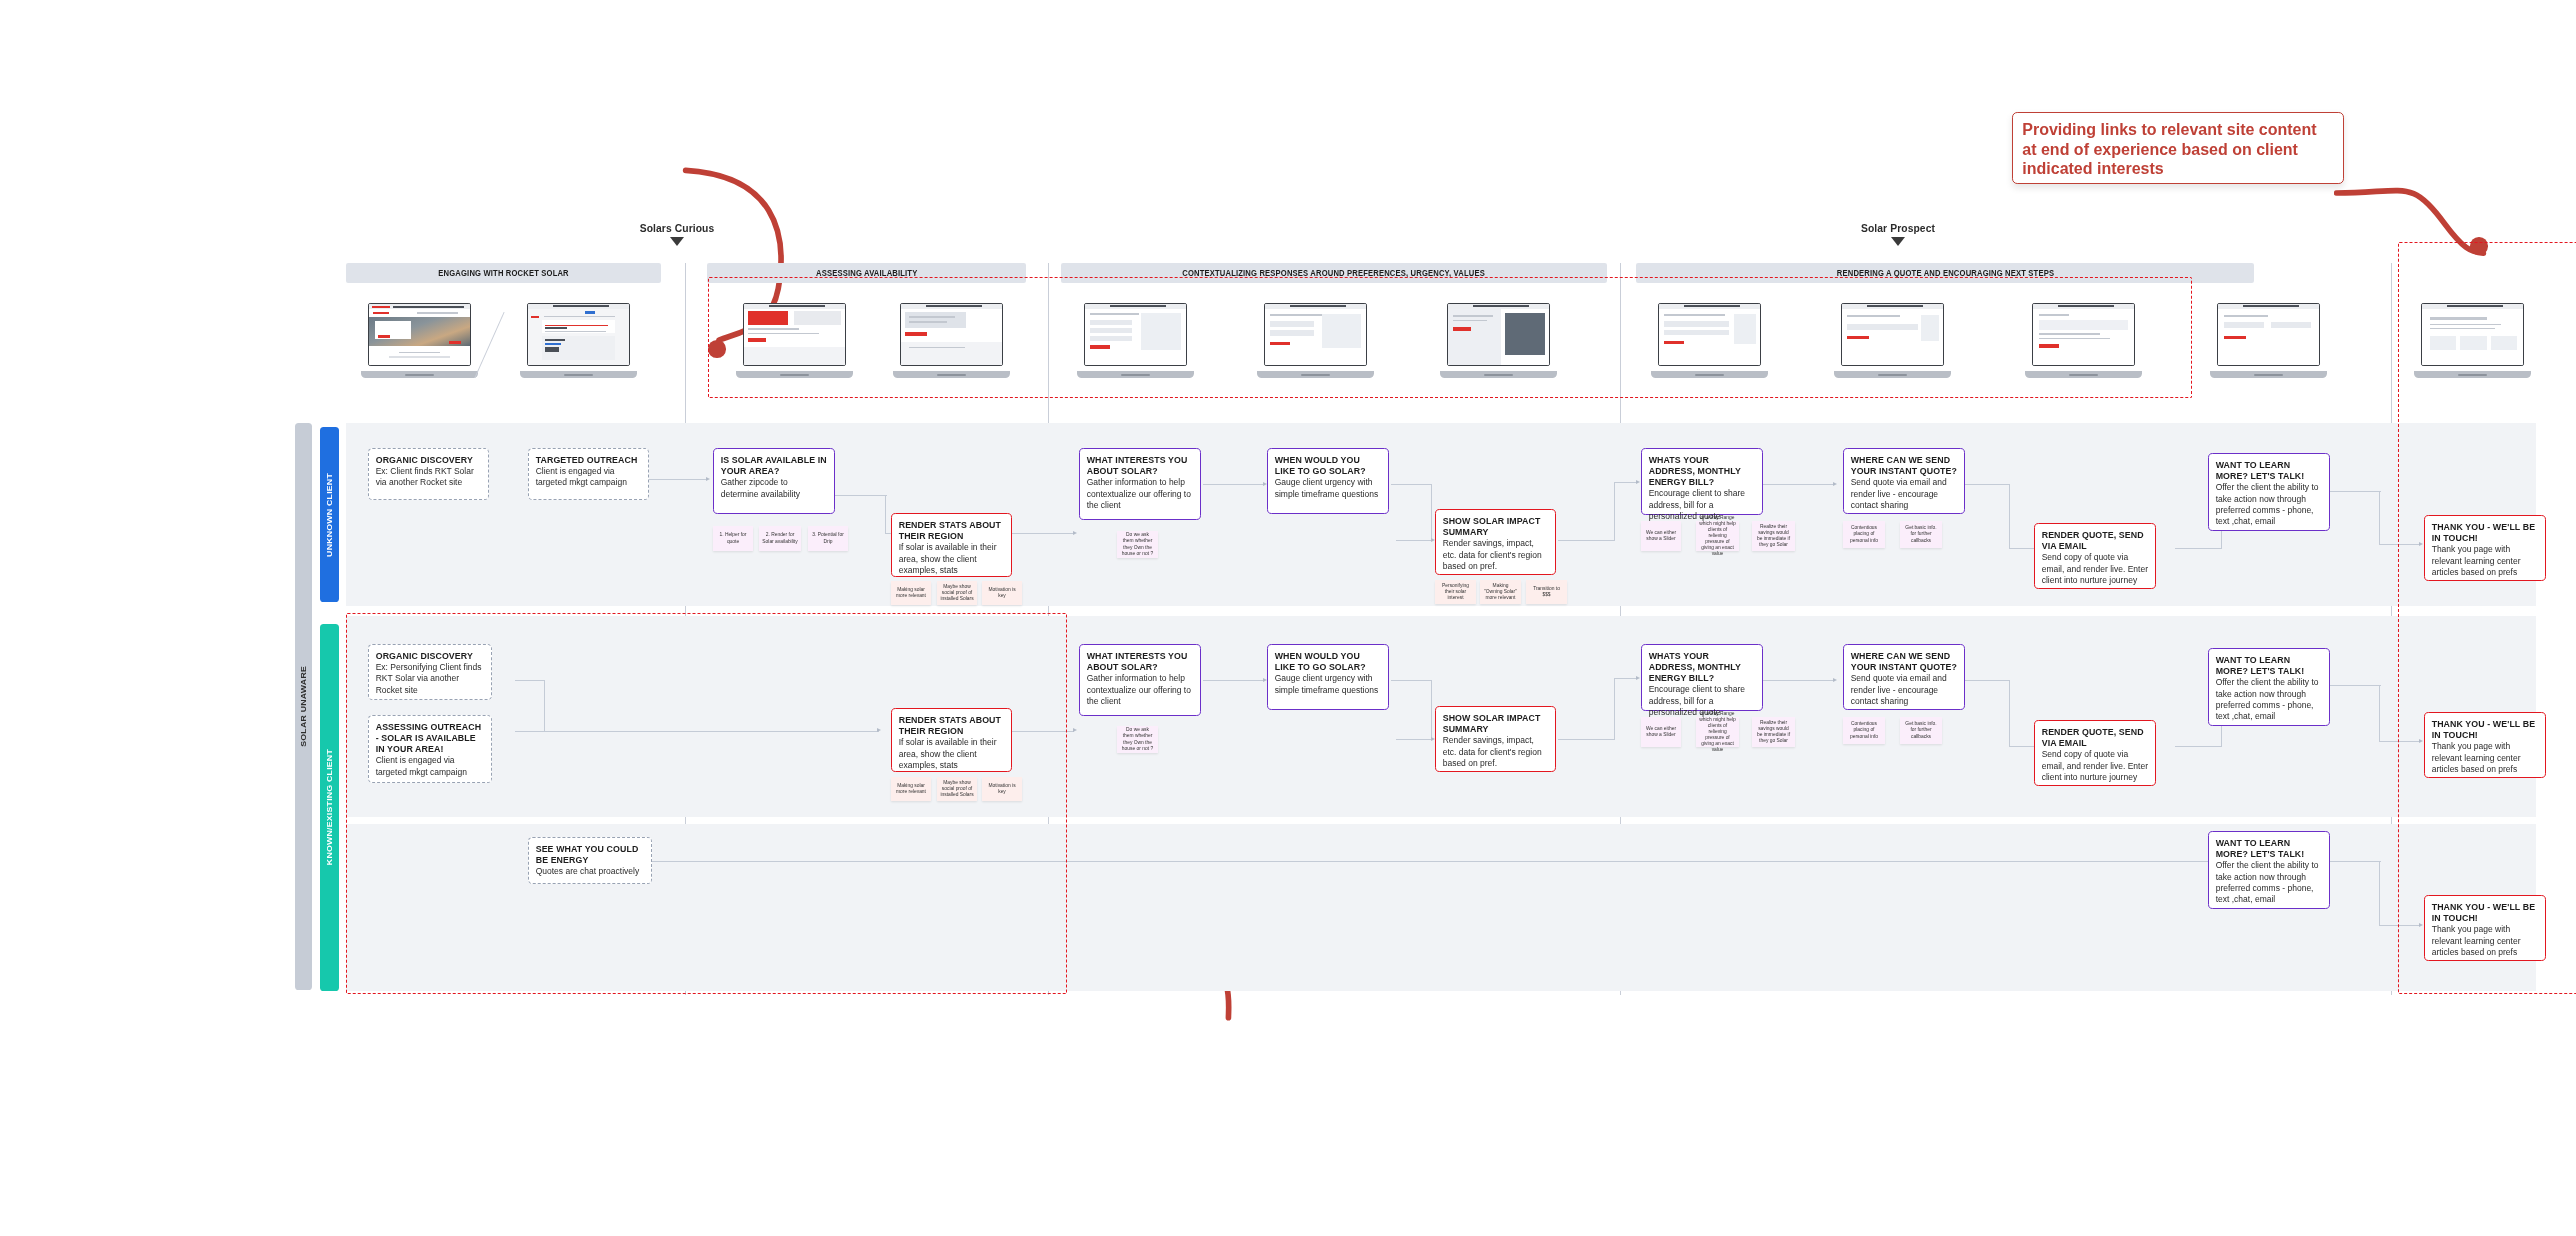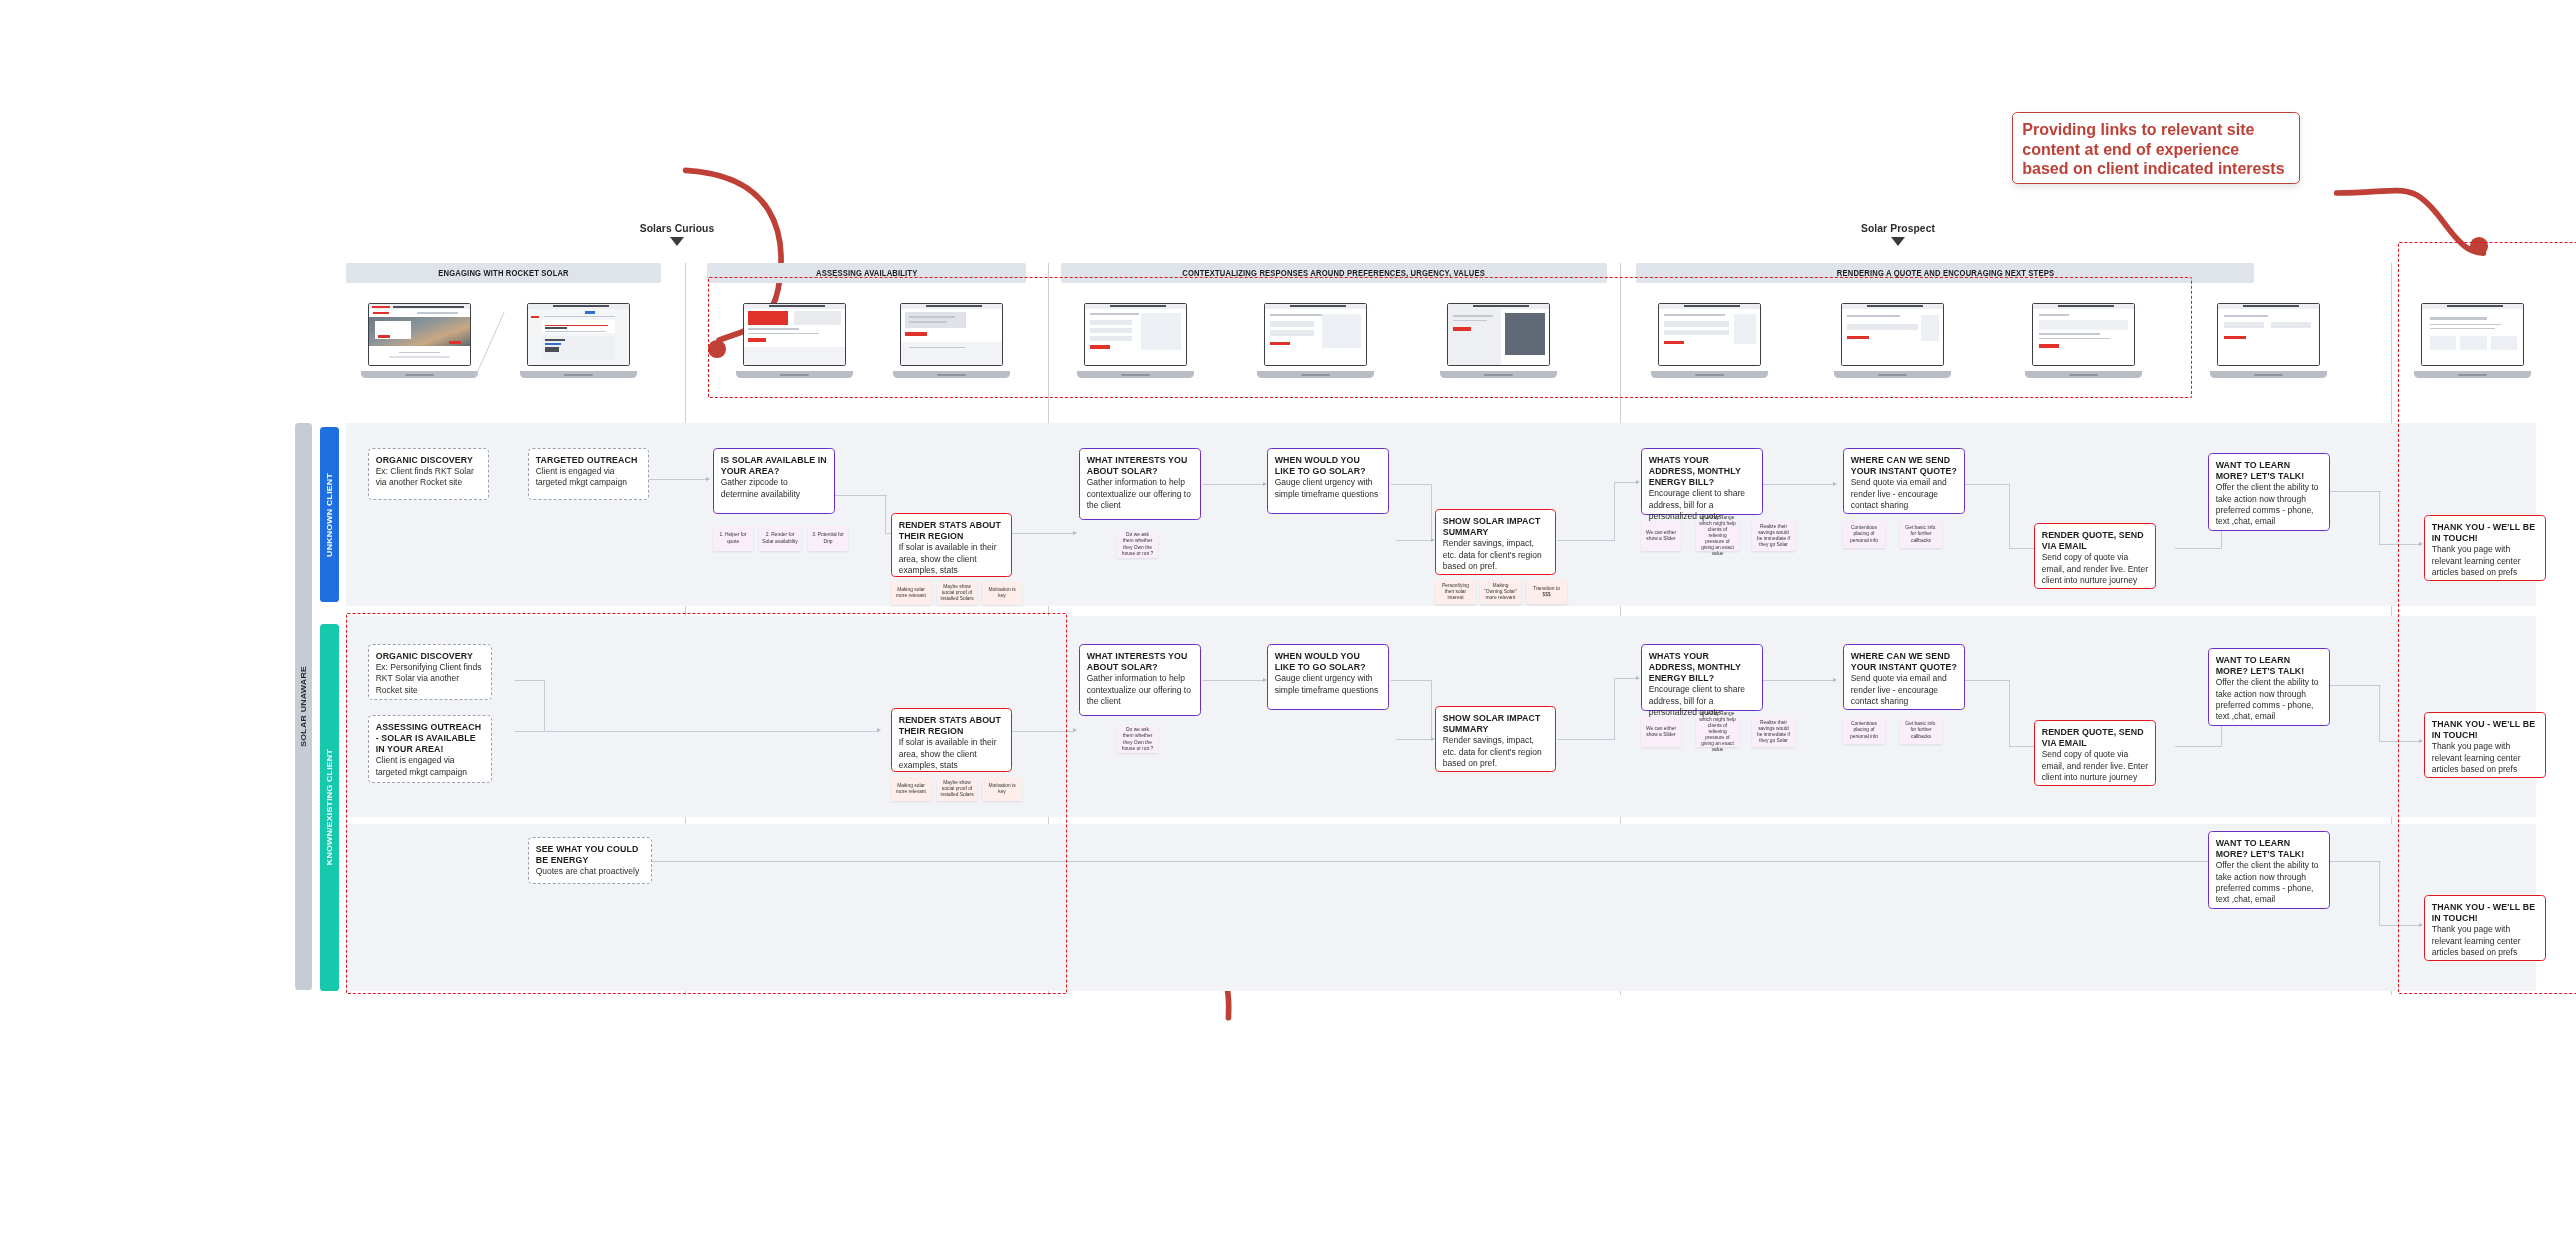--- a/index.html
+++ b/index.html
@@ -92,21 +92,21 @@
     <path d="M 5 35 C 140 35 150 5 215 95 C 250 142 265 150 290 152" stroke="#bf4036" stroke-width="11" fill="none" stroke-linecap="round"></path>
   </svg>
   <div class="dot" style="left:2470px;top:237px;"></div>
 
   <svg class="connector" style="left:1051px;top:876px;width:216px;height:155px;" viewBox="0 0 420 300" width="216" height="155">
     <path d="M 15 20 C 130 35 300 55 330 160 C 350 232 345 258 345 275" stroke="#bf4036" stroke-width="11" fill="none" stroke-linecap="round"></path>
   </svg>
   <div class="dot" style="left:1048px;top:877px;"></div>
 
 
-  <div class="callout" style="left:2012px;top:112px;width:288px;height:72px;">
+  <div class="callout" style="left:2012px;top:112px;width:332px;height:72px;">
     <span>Providing links to relevant site content at end of experience based on client indicated interests</span>
   </div>
 
 
   <div class="stage-marker" style="left:618px;top:223px;width:118px;">
     <div class="lbl">Solars Curious</div>
     <div class="tri"></div>
   </div>
   <div class="stage-marker" style="left:1839px;top:223px;width:118px;">
     <div class="lbl">Solar Prospect</div>

